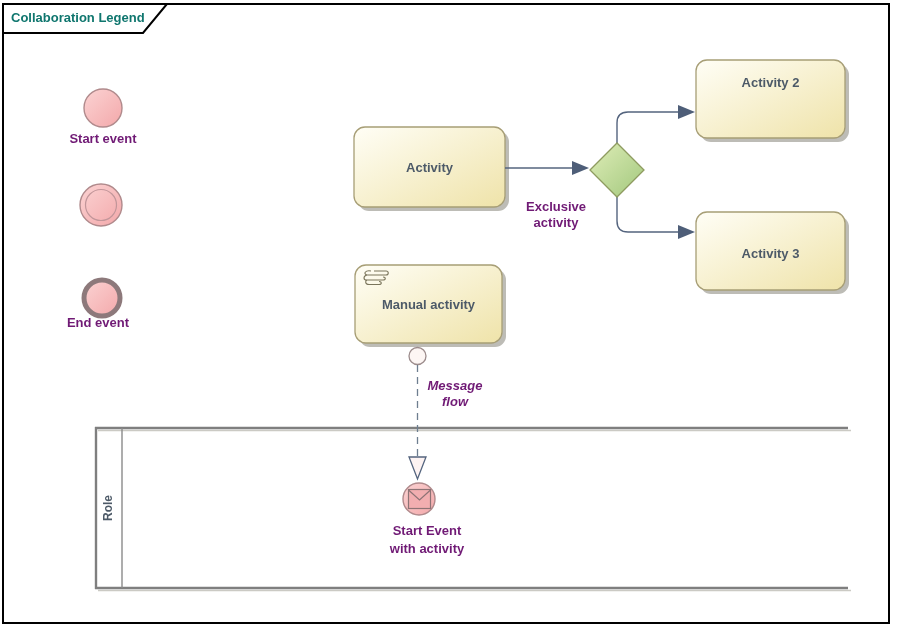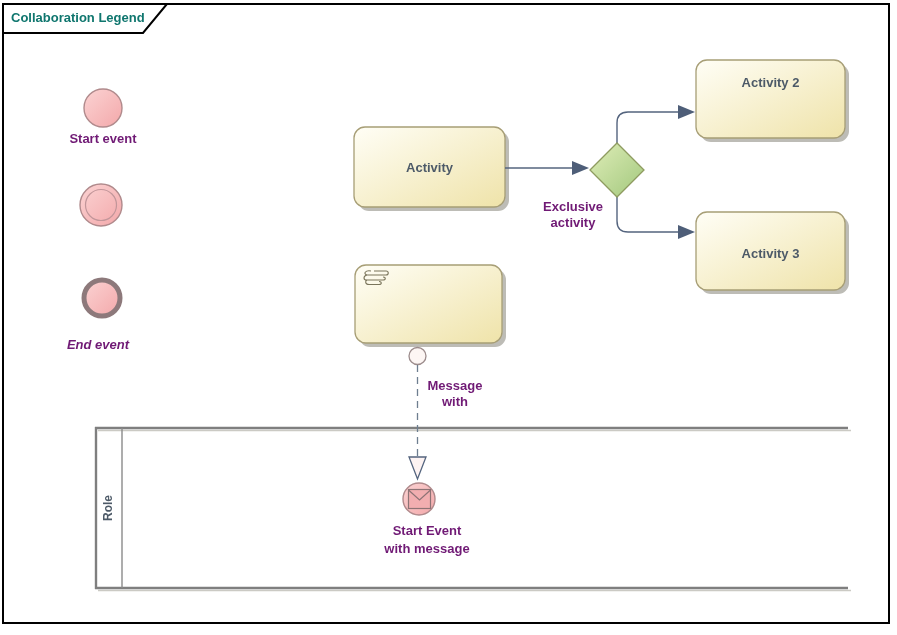--- a/index.html
+++ b/index.html
@@ -111,35 +111,36 @@
       <g>
         <rect x="408.5" y="489.5" width="22" height="19" fill="#F2AEB0" stroke="#8D7375" stroke-width="1.2"></rect>
         <polyline points="408.5,490 419.5,500 430.5,490" fill="none" stroke="#8D7375" stroke-width="1.2"></polyline>
       </g>
     </g>
   </svg>
 
   <div id="tab-title">Collaboration Legend</div>
 
   <div class="lbl" style="left:40px;top:131px;width:126px;">Start event</div>
-  <div class="lbl" style="left:38px;top:337px;width:120px;font-style:italic;">End event</div>
+  <div class="lbl" style="left:38px;top:315px;width:120px;">End event</div>
 
   <div class="node-label" style="left:354px;top:127px;width:151px;height:80px;">Activity</div>
   <div class="node-label" style="left:696px;top:43px;width:149px;height:78px;">Activity 2</div>
   <div class="node-label" style="left:696px;top:212px;width:149px;height:83px;">Activity 3</div>
+  <div class="node-label" style="left:355px;top:265px;width:147px;height:78px;">Manual activity</div>
 
-  <div class="lbl" style="left:513px;top:199px;width:120px;">
+  <div class="lbl" style="left:496px;top:199px;width:120px;">
     <span>Exclusive</span>
     <span>activity</span>
   </div>
 
-  <div class="lbl" style="left:415px;top:378px;width:80px;">
+  <div class="lbl" style="left:415px;top:378px;width:80px;font-style:italic;">
     <span>Message</span>
-    <span>with</span>
+    <span>flow</span>
   </div>
 
   <div class="lbl" style="left:357px;top:522px;width:140px;line-height:17.5px;">
     <span>Start Event</span>
-    <span>with message</span>
+    <span>with activity</span>
   </div>
 
   <div id="role-label">Role</div>
 </div>
 
 </body></html>

